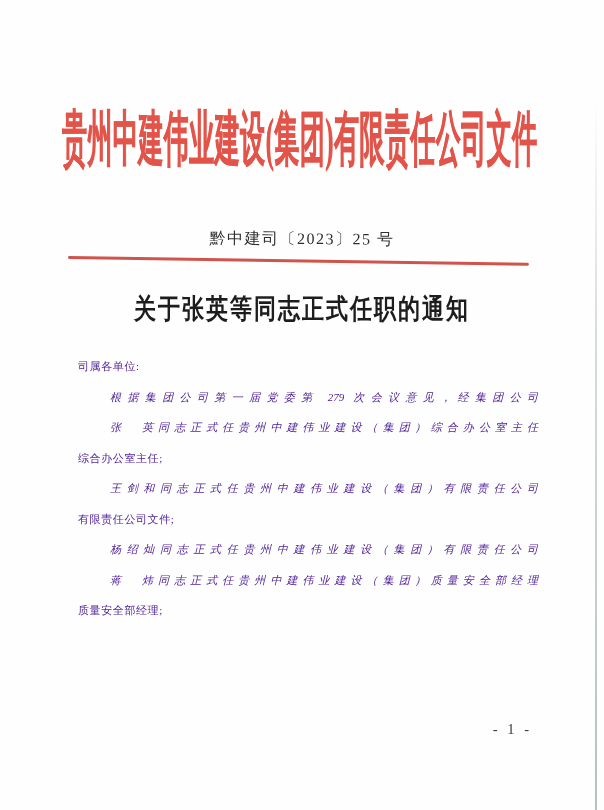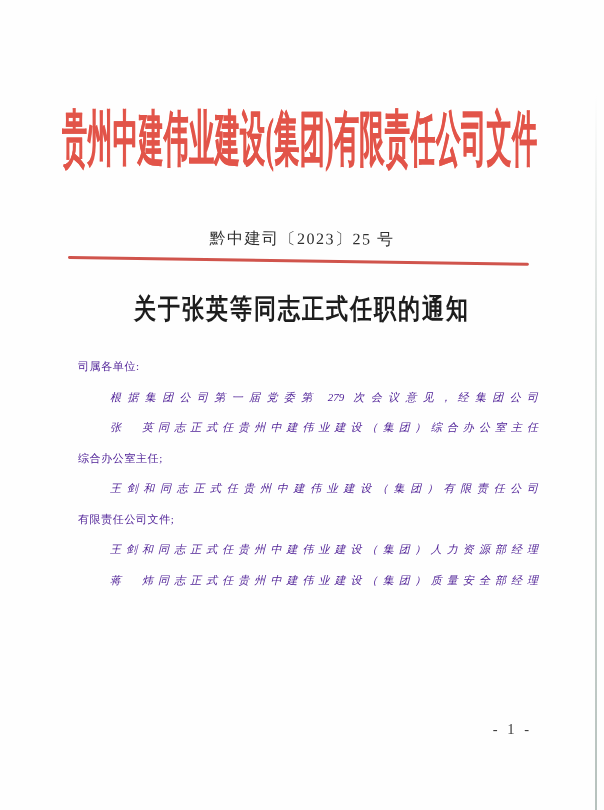--- a/index.html
+++ b/index.html
@@ -87,21 +87,22 @@
     <div class="doc-title">关于张英等同志正式任职的通知</div>
   </div>
 
   <div class="body-text">
     <div class="line">司属各单位:</div>
     <div class="line l-indent l-fill">根据集团公司第一届党委第 279 次会议意见，经集团公司</div>
     <div class="line l-indent l-fill">张　英同志正式任贵州中建伟业建设（集团）综合办公室主任</div>
     <div class="line">综合办公室主任;</div>
     <div class="line l-indent l-fill">王剑和同志正式任贵州中建伟业建设（集团）有限责任公司</div>
     <div class="line">有限责任公司文件;</div>
-    <div class="line l-indent l-fill">王剑和同志正式任贵州中建伟业建设（集团）人力资源部经理</div>
+    <div class="line l-indent l-fill">杨绍灿同志正式任贵州中建伟业建设（集团）有限责任公司</div>
     <div class="line l-indent l-fill">蒋　炜同志正式任贵州中建伟业建设（集团）质量安全部经理</div>
+    <div class="line">质量安全部经理;</div>
   </div>
 
   <div class="page-number">- 1 -</div>
 
   <div class="scan-edge"></div>
 
 </div>
 
 </body></html>

